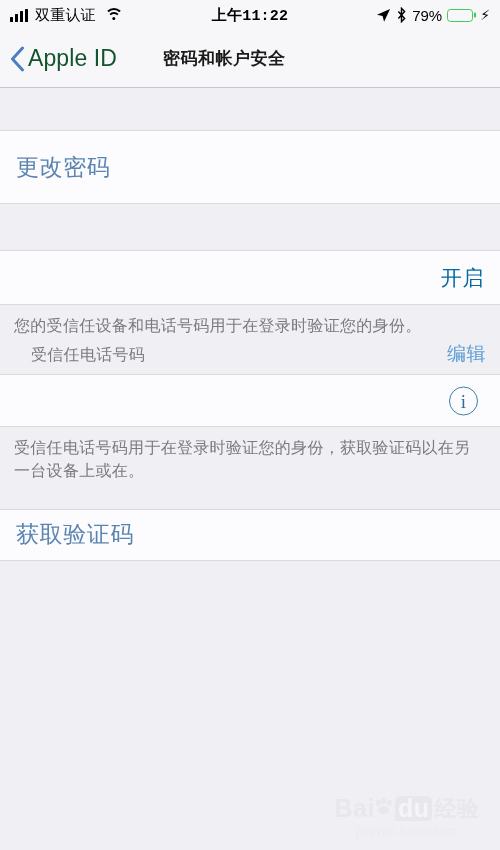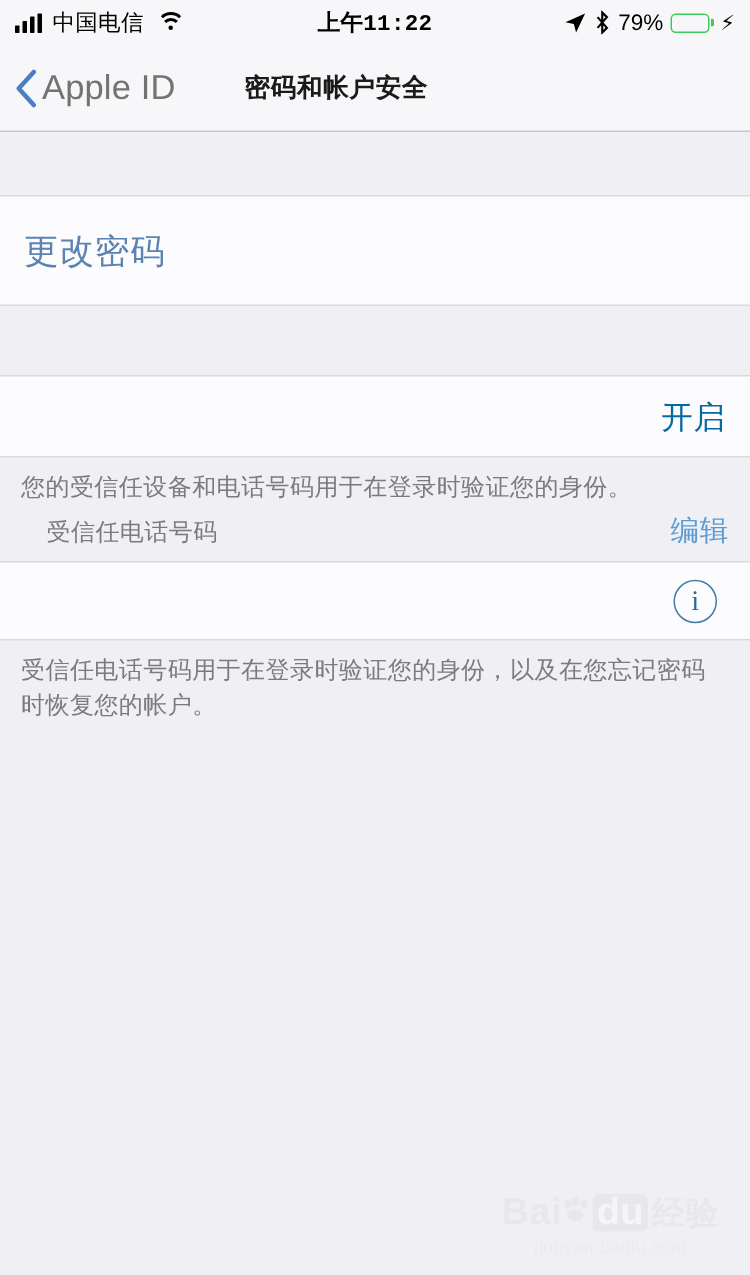--- a/index.html
+++ b/index.html
@@ -149,21 +149,21 @@
     gap: 3px;
     padding-left: 10px;
     color: #6b8cb5;
     cursor: pointer;
   }
   .back-chevron {
     display: block;
   }
   .back-label {
     font-size: 23px;
-    color: #737373;
+    color: #14532d;
     letter-spacing: 0.1px;
   }
   .nav-title {
     position: absolute;
     left: 163px;
     font-size: 17px;
     font-weight: 700;
     color: #1a1a1a;
     letter-spacing: 0.5px;
   }
@@ -315,21 +315,21 @@
 <body>
 
 <div class="status-bar">
   <div class="sb-left">
     <span class="signal-bars">
       <i></i>
         <i></i>
         <i></i>
         <i></i>
     </span>
-    <span class="carrier">中国电信</span>
+    <span class="carrier">双重认证</span>
     <span class="wifi-icon">
       <span class="a"></span>
         <span class="b"></span>
         <span class="dot"></span>
     </span>
   </div>
   <div class="sb-center">上午11:22</div>
   <div class="sb-right">
     <svg class="loc-icon" width="15" height="15" viewBox="0 0 16 16">
       <path d="M15 1 L1 7.2 L7 8.6 L8.6 14.6 Z" fill="#000"></path>
@@ -377,24 +377,27 @@
     <span class="group-header-action">编辑</span>
   </div>
 
   <div class="phone-row" style="height:53px">
     <div class="redaction"></div>
     <div class="info-btn">
       <span>i</span>
     </div>
   </div>
 
-  <div class="footer-text">受信任电话号码用于在登录时验证您的身份，以及在您忘记密码时恢复您的帐户。</div>
+  <div class="footer-text">受信任电话号码用于在登录时验证您的身份，获取验证码以在另一台设备上或在。</div>
 
   <div class="gap" style="height:22px"></div>
 
+  <div class="row" style="height:52px">
+    <span class="row-link-label">获取验证码</span>
+  </div>
 
 
 </div>
 
 <div class="watermark">
   <div class="wm-main">
     <span class="wm-bai">Bai</span>
     <span class="wm-paw">
       <i class="p1"></i>
         <i class="p2"></i>

